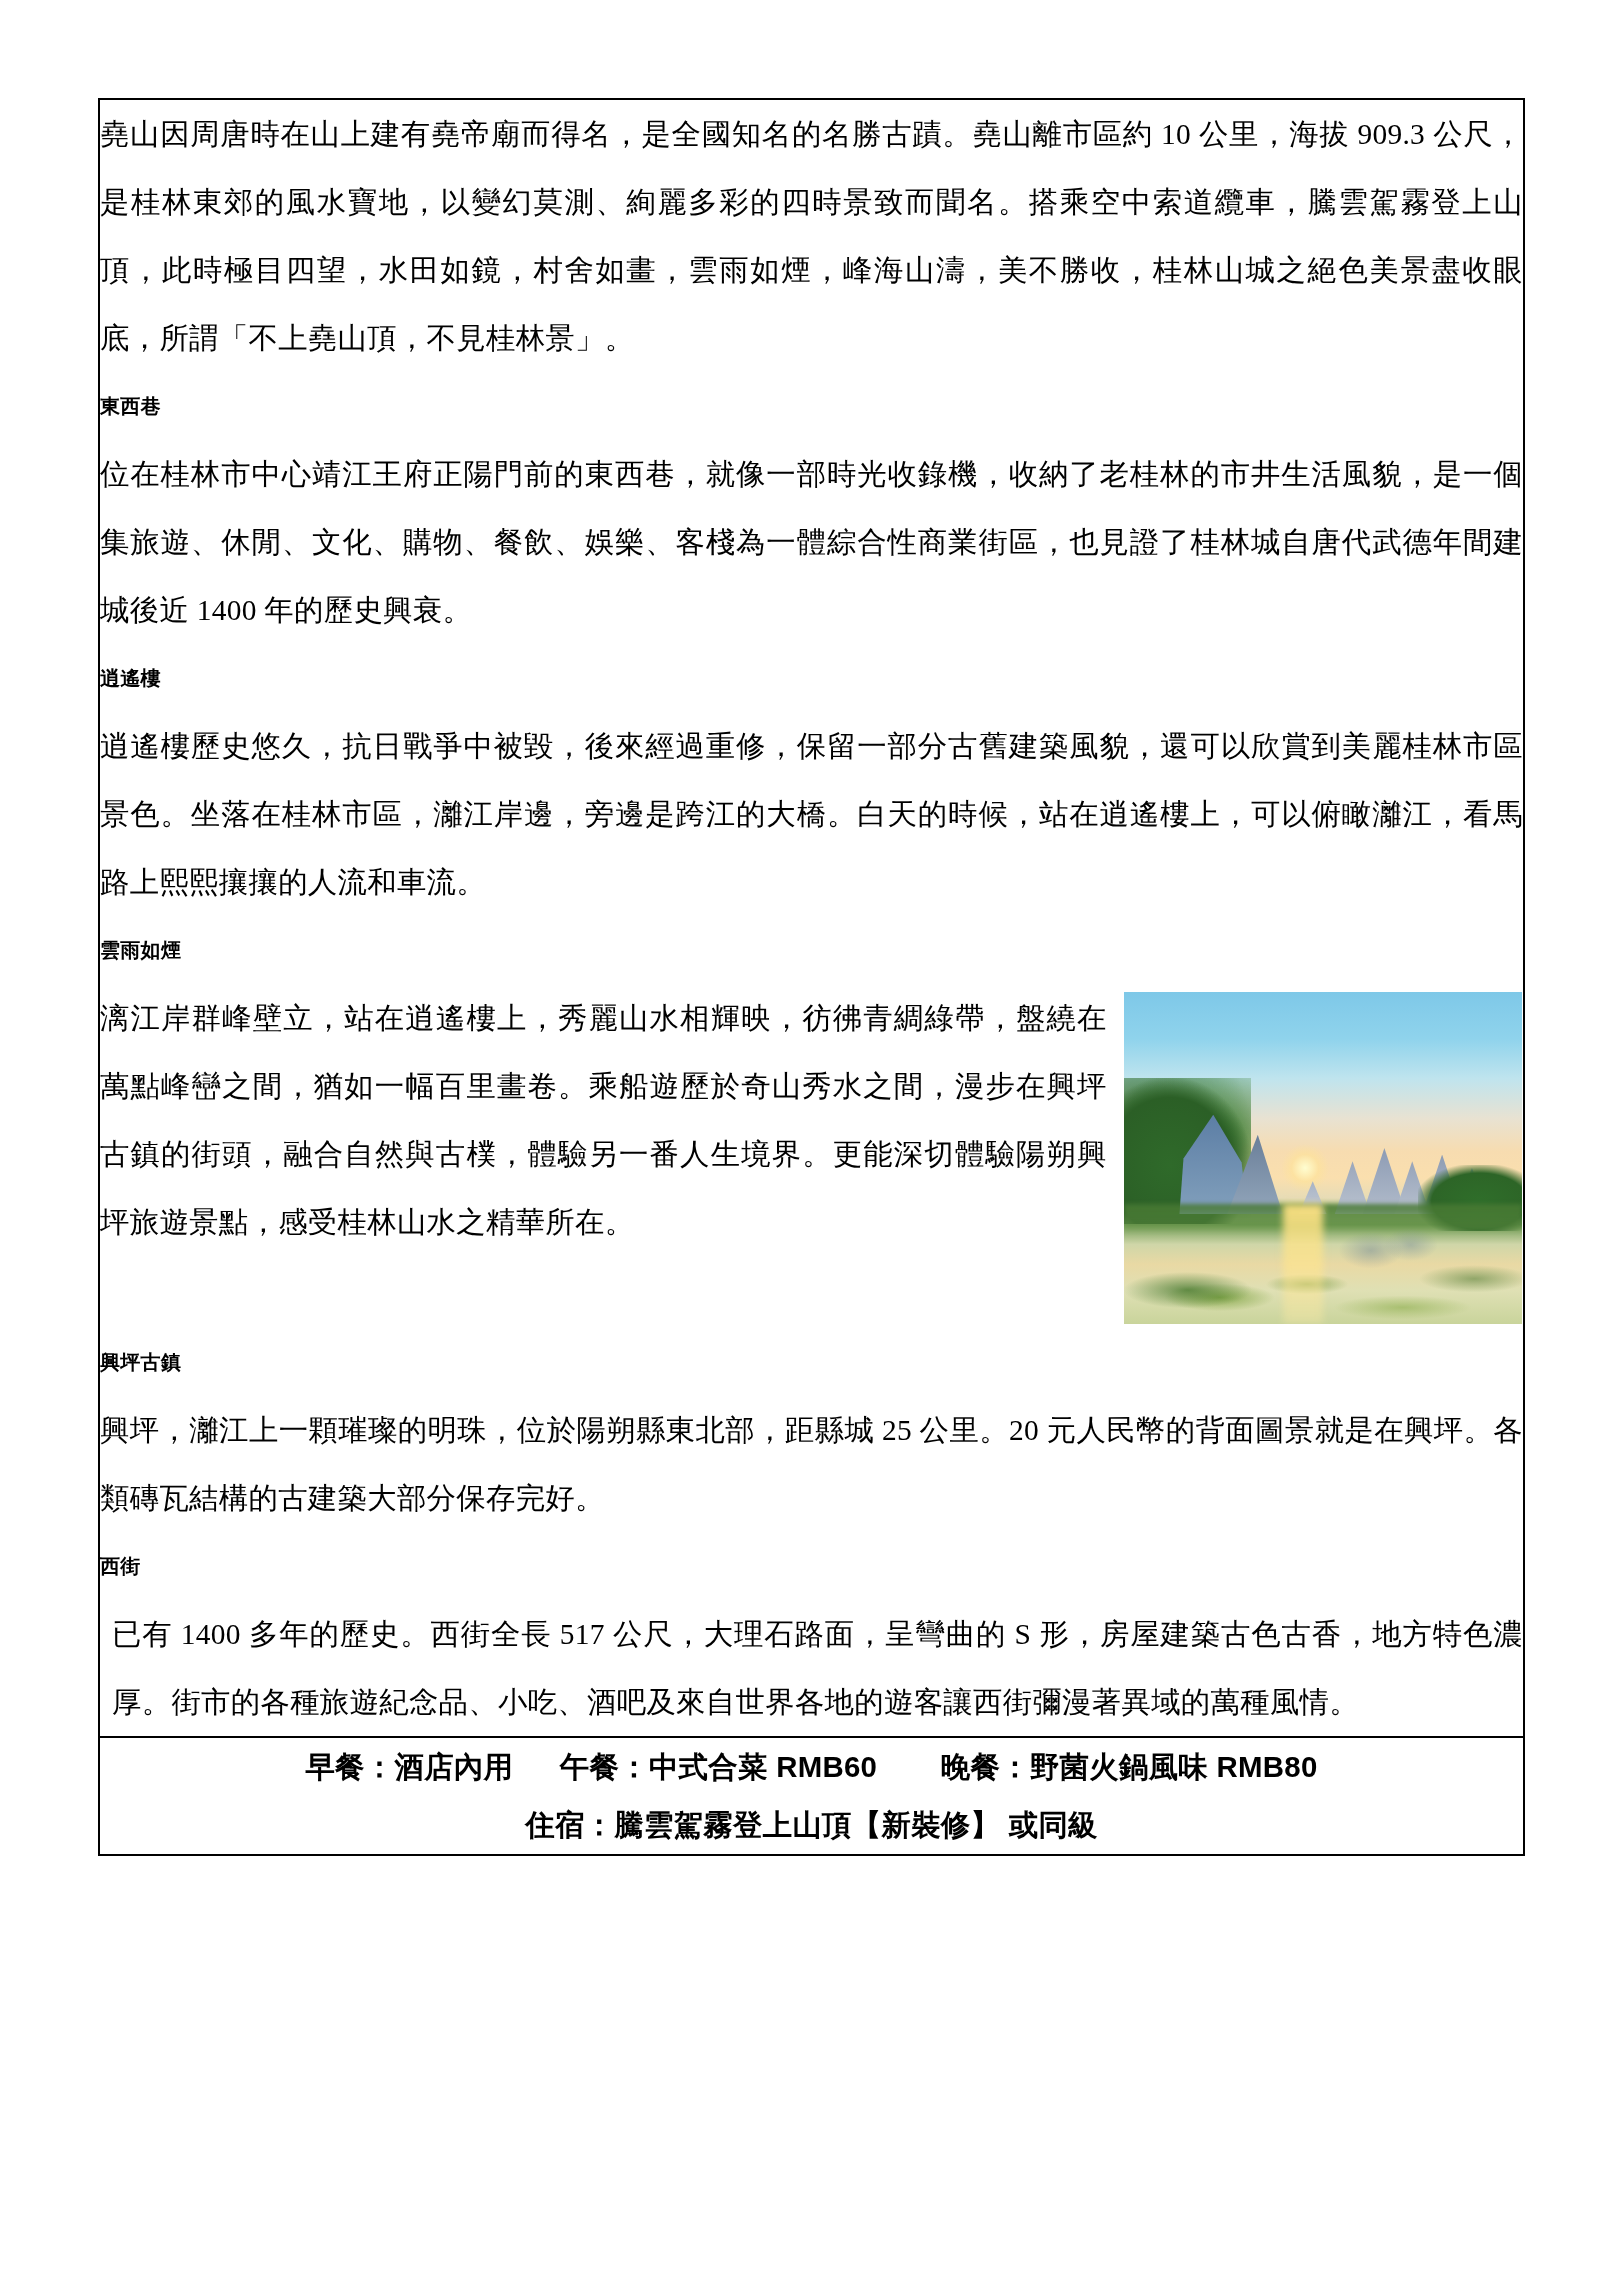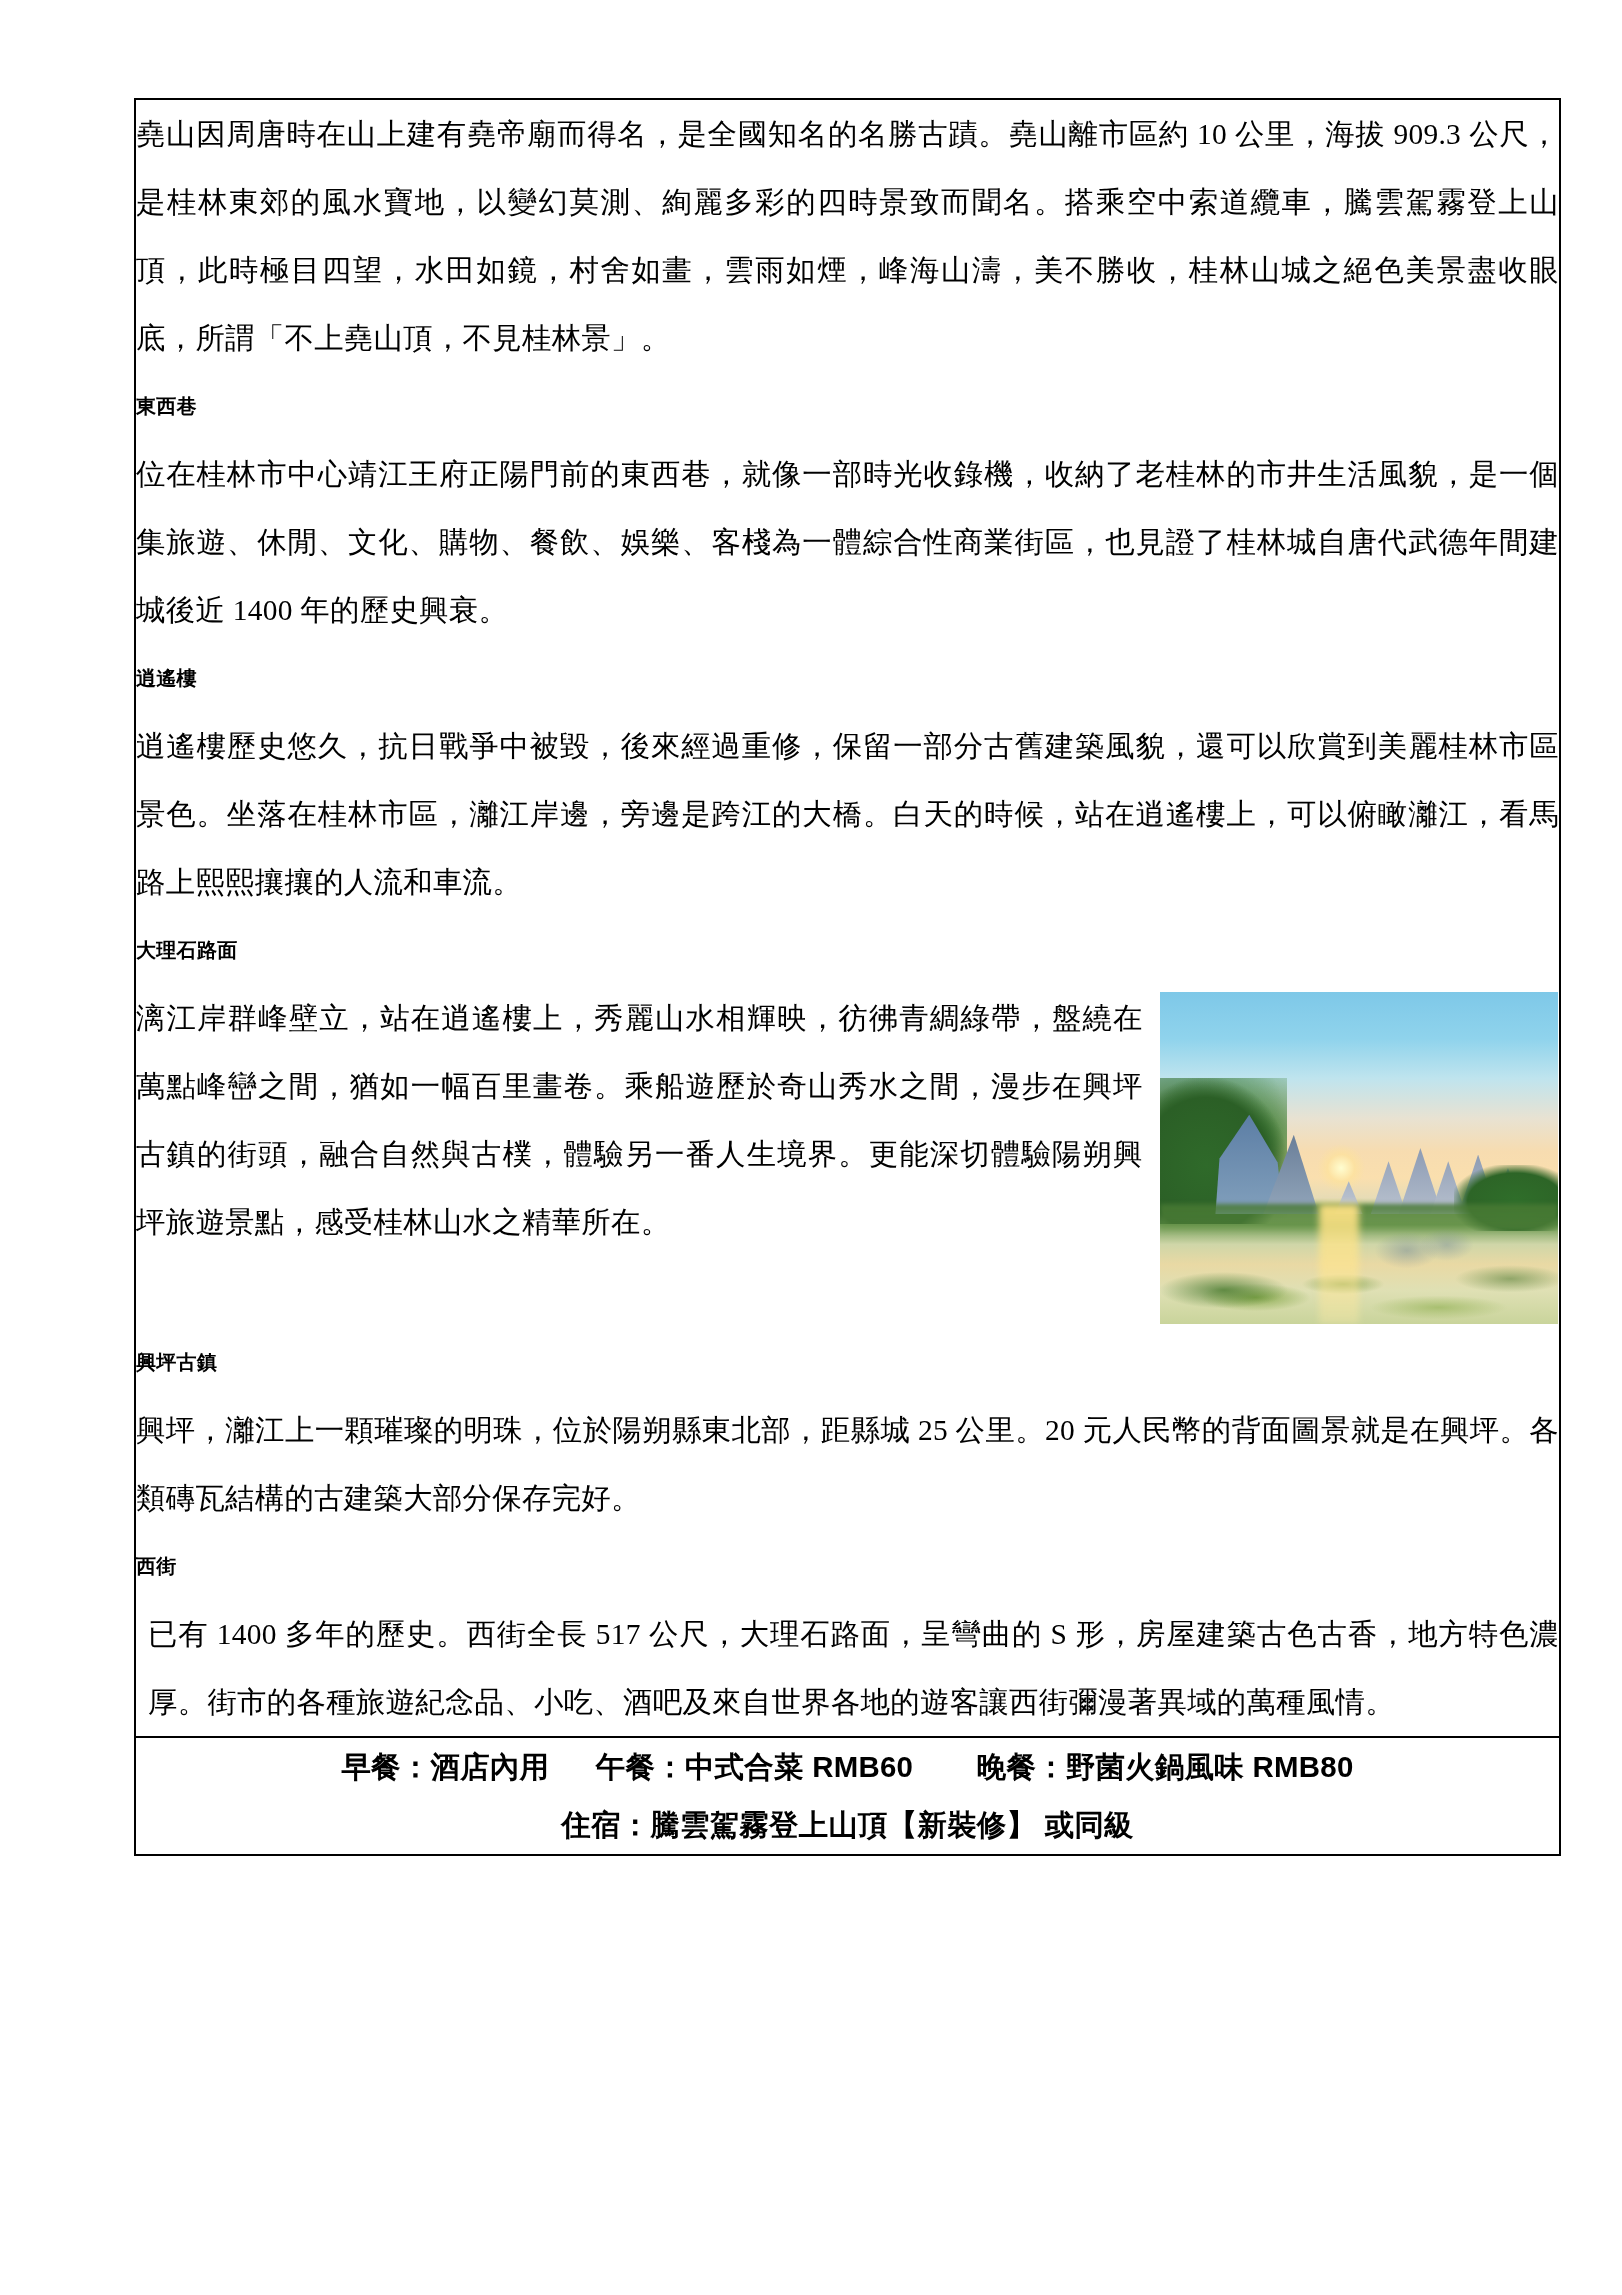--- a/index.html
+++ b/index.html
@@ -20,21 +20,20 @@
     height: 2295px;
     box-sizing: border-box;
     padding: 98px 97px 0 98px;
   }
   
   .doc-table {
     width: 1427px;
     border: 2.6px solid #000000;
     border-collapse: collapse;
     background: #ffffff;
-    margin-left: 36px;
   }
   .doc-table td {
     border: 0;
     padding: 0;
     vertical-align: top;
   }
   .cell-body {
     padding: 9.2px 15.7px 11.8px 15.7px;
   }
   .cell-meals {
@@ -198,21 +197,21 @@
             <h3 class="section-head">東西巷</h3>
             <p class="body-text">位在桂林市中心靖江王府正陽門前的東西巷，就像一部時光收錄機，收納了老桂林的市井生活風貌，是一個集旅遊、休閒、文化、購物、餐飲、娛樂、客棧為一體綜合性商業街區，也見證了桂林城自唐代武德年間建城後近 1400 年的歷史興衰。</p>
           </div>
 
           <div>
             <h3 class="section-head">逍遙樓</h3>
             <p class="body-text">逍遙樓歷史悠久，抗日戰爭中被毀，後來經過重修，保留一部分古舊建築風貌，還可以欣賞到美麗桂林市區景色。坐落在桂林市區，灕江岸邊，旁邊是跨江的大橋。白天的時候，站在逍遙樓上，可以俯瞰灕江，看馬路上熙熙攘攘的人流和車流。</p>
           </div>
 
           <div class="clearfix">
-            <h3 class="section-head">大理石路面</h3>
+            <h3 class="section-head">雲雨如煙</h3>
             <div class="figure">
               <div class="photo">
                 <div class="trees-l"></div>
                 <div class="peak p1"></div>
                 <div class="peak p2"></div>
                 <div class="peak p8"></div>
                 <div class="peak p3"></div>
                 <div class="peak p4"></div>
                 <div class="peak p5"></div>
                 <div class="peak p6"></div>

